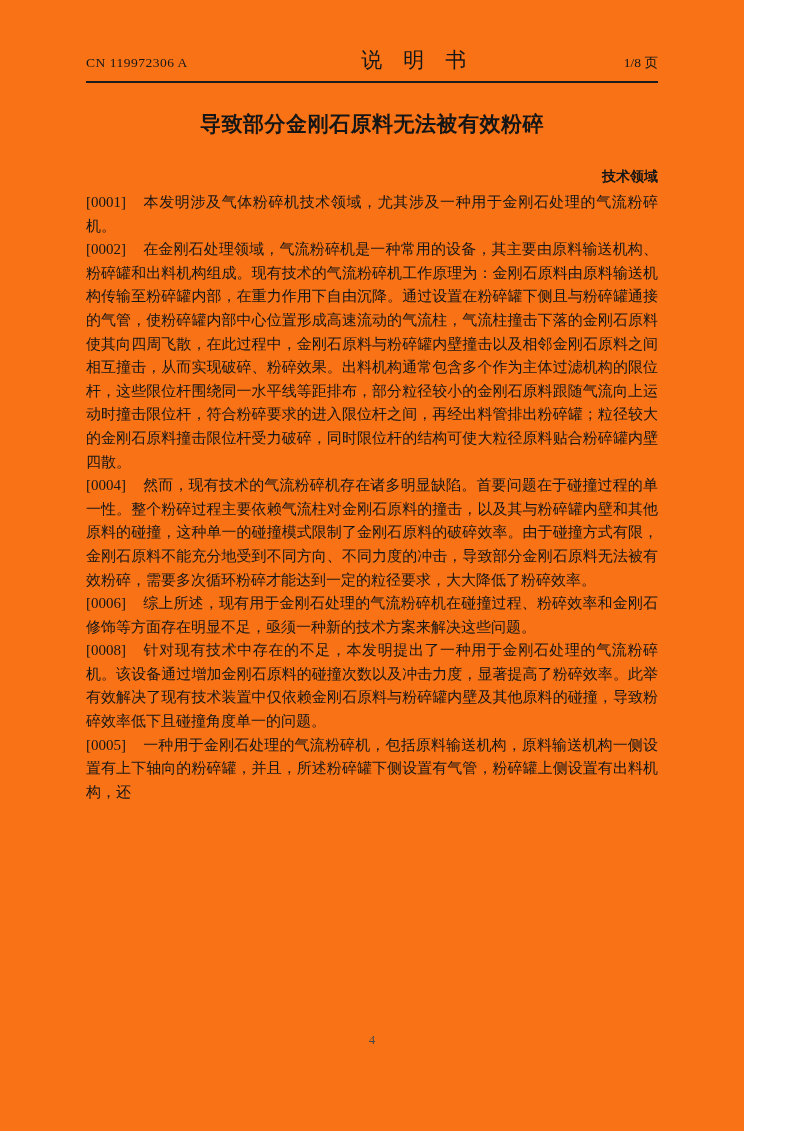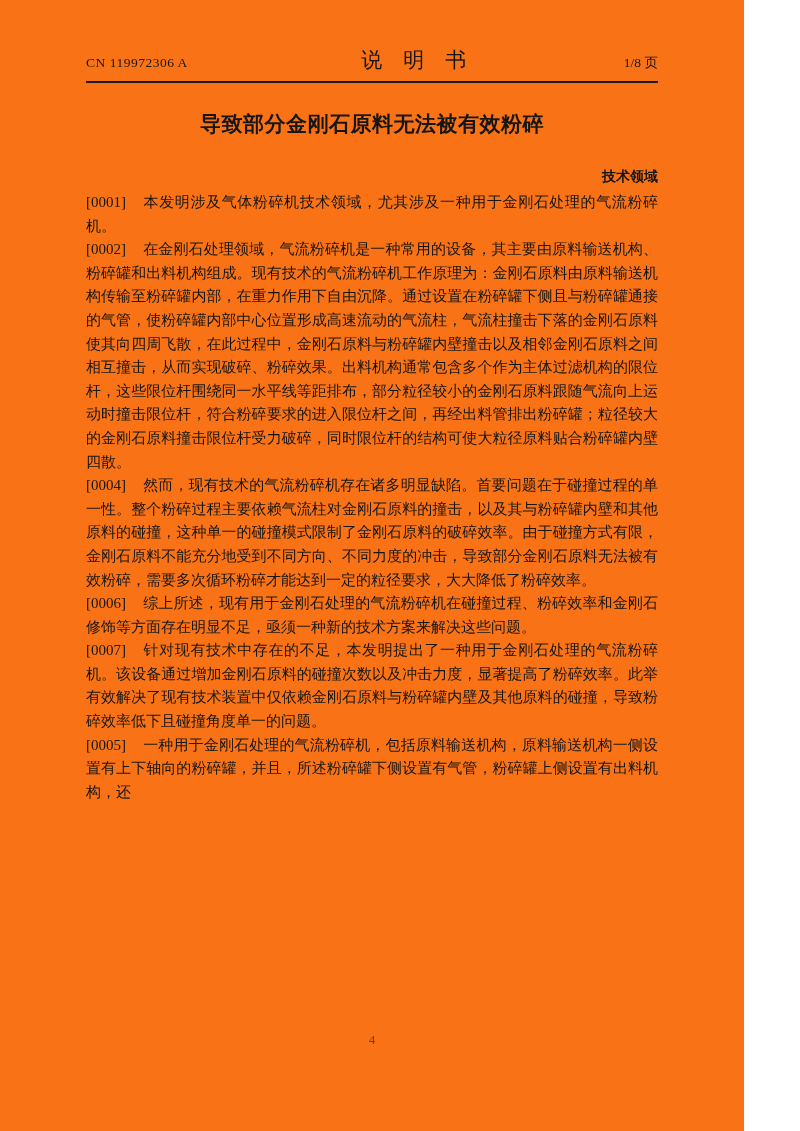--- a/index.html
+++ b/index.html
@@ -99,20 +99,20 @@
       <p class="para"><span class="pnum">[0001]</span><span>本发明涉及气体粉碎机技术领域，尤其涉及一种用于金刚石处理的气流粉碎机。</span></p>
     </div>
 
     <div>
       <p class="para"><span class="pnum">[0002]</span><span>在金刚石处理领域，气流粉碎机是一种常用的设备，其主要由原料输送机构、粉碎罐和出料机构组成。现有技术的气流粉碎机工作原理为：金刚石原料由原料输送机构传输至粉碎罐内部，在重力作用下自由沉降。通过设置在粉碎罐下侧且与粉碎罐通接的气管，使粉碎罐内部中心位置形成高速流动的气流柱，气流柱撞击下落的金刚石原料使其向四周飞散，在此过程中，金刚石原料与粉碎罐内壁撞击以及相邻金刚石原料之间相互撞击，从而实现破碎、粉碎效果。出料机构通常包含多个作为主体过滤机构的限位杆，这些限位杆围绕同一水平线等距排布，部分粒径较小的金刚石原料跟随气流向上运动时撞击限位杆，符合粉碎要求的进入限位杆之间，再经出料管排出粉碎罐；粒径较大的金刚石原料撞击限位杆受力破碎，同时限位杆的结构可使大粒径原料贴合粉碎罐内壁四散。</span></p>
       <p class="para"><span class="pnum">[0004]</span><span>然而，现有技术的气流粉碎机存在诸多明显缺陷。首要问题在于碰撞过程的单一性。整个粉碎过程主要依赖气流柱对金刚石原料的撞击，以及其与粉碎罐内壁和其他原料的碰撞，这种单一的碰撞模式限制了金刚石原料的破碎效率。由于碰撞方式有限，金刚石原料不能充分地受到不同方向、不同力度的冲击，导致部分金刚石原料无法被有效粉碎，需要多次循环粉碎才能达到一定的粒径要求，大大降低了粉碎效率。</span></p>
       <p class="para"><span class="pnum">[0006]</span><span>综上所述，现有用于金刚石处理的气流粉碎机在碰撞过程、粉碎效率和金刚石修饰等方面存在明显不足，亟须一种新的技术方案来解决这些问题。</span></p>
     </div>
 
     <div>
-      <p class="para"><span class="pnum">[0007]</span><span>针对现有技术中存在的不足，本发明提出了一种用于金刚石处理的气流粉碎机。该设备通过增加金刚石原料的碰撞次数以及冲击力度，显著提高了粉碎效率。此举有效解决了现有技术装置中仅依赖金刚石原料与粉碎罐内壁及其他原料的碰撞，导致粉碎效率低下且碰撞角度单一的问题。</span></p>
+      <p class="para"><span class="pnum">[0008]</span><span>针对现有技术中存在的不足，本发明提出了一种用于金刚石处理的气流粉碎机。该设备通过增加金刚石原料的碰撞次数以及冲击力度，显著提高了粉碎效率。此举有效解决了现有技术装置中仅依赖金刚石原料与粉碎罐内壁及其他原料的碰撞，导致粉碎效率低下且碰撞角度单一的问题。</span></p>
       <p class="para"><span class="pnum">[0005]</span><span>一种用于金刚石处理的气流粉碎机，包括原料输送机构，原料输送机构一侧设置有上下轴向的粉碎罐，并且，所述粉碎罐下侧设置有气管，粉碎罐上侧设置有出料机构，还</span></p>
     </div>
 
   </div>
 
   <div class="page-footer">4</div>
 </div>
 
 </body></html>

